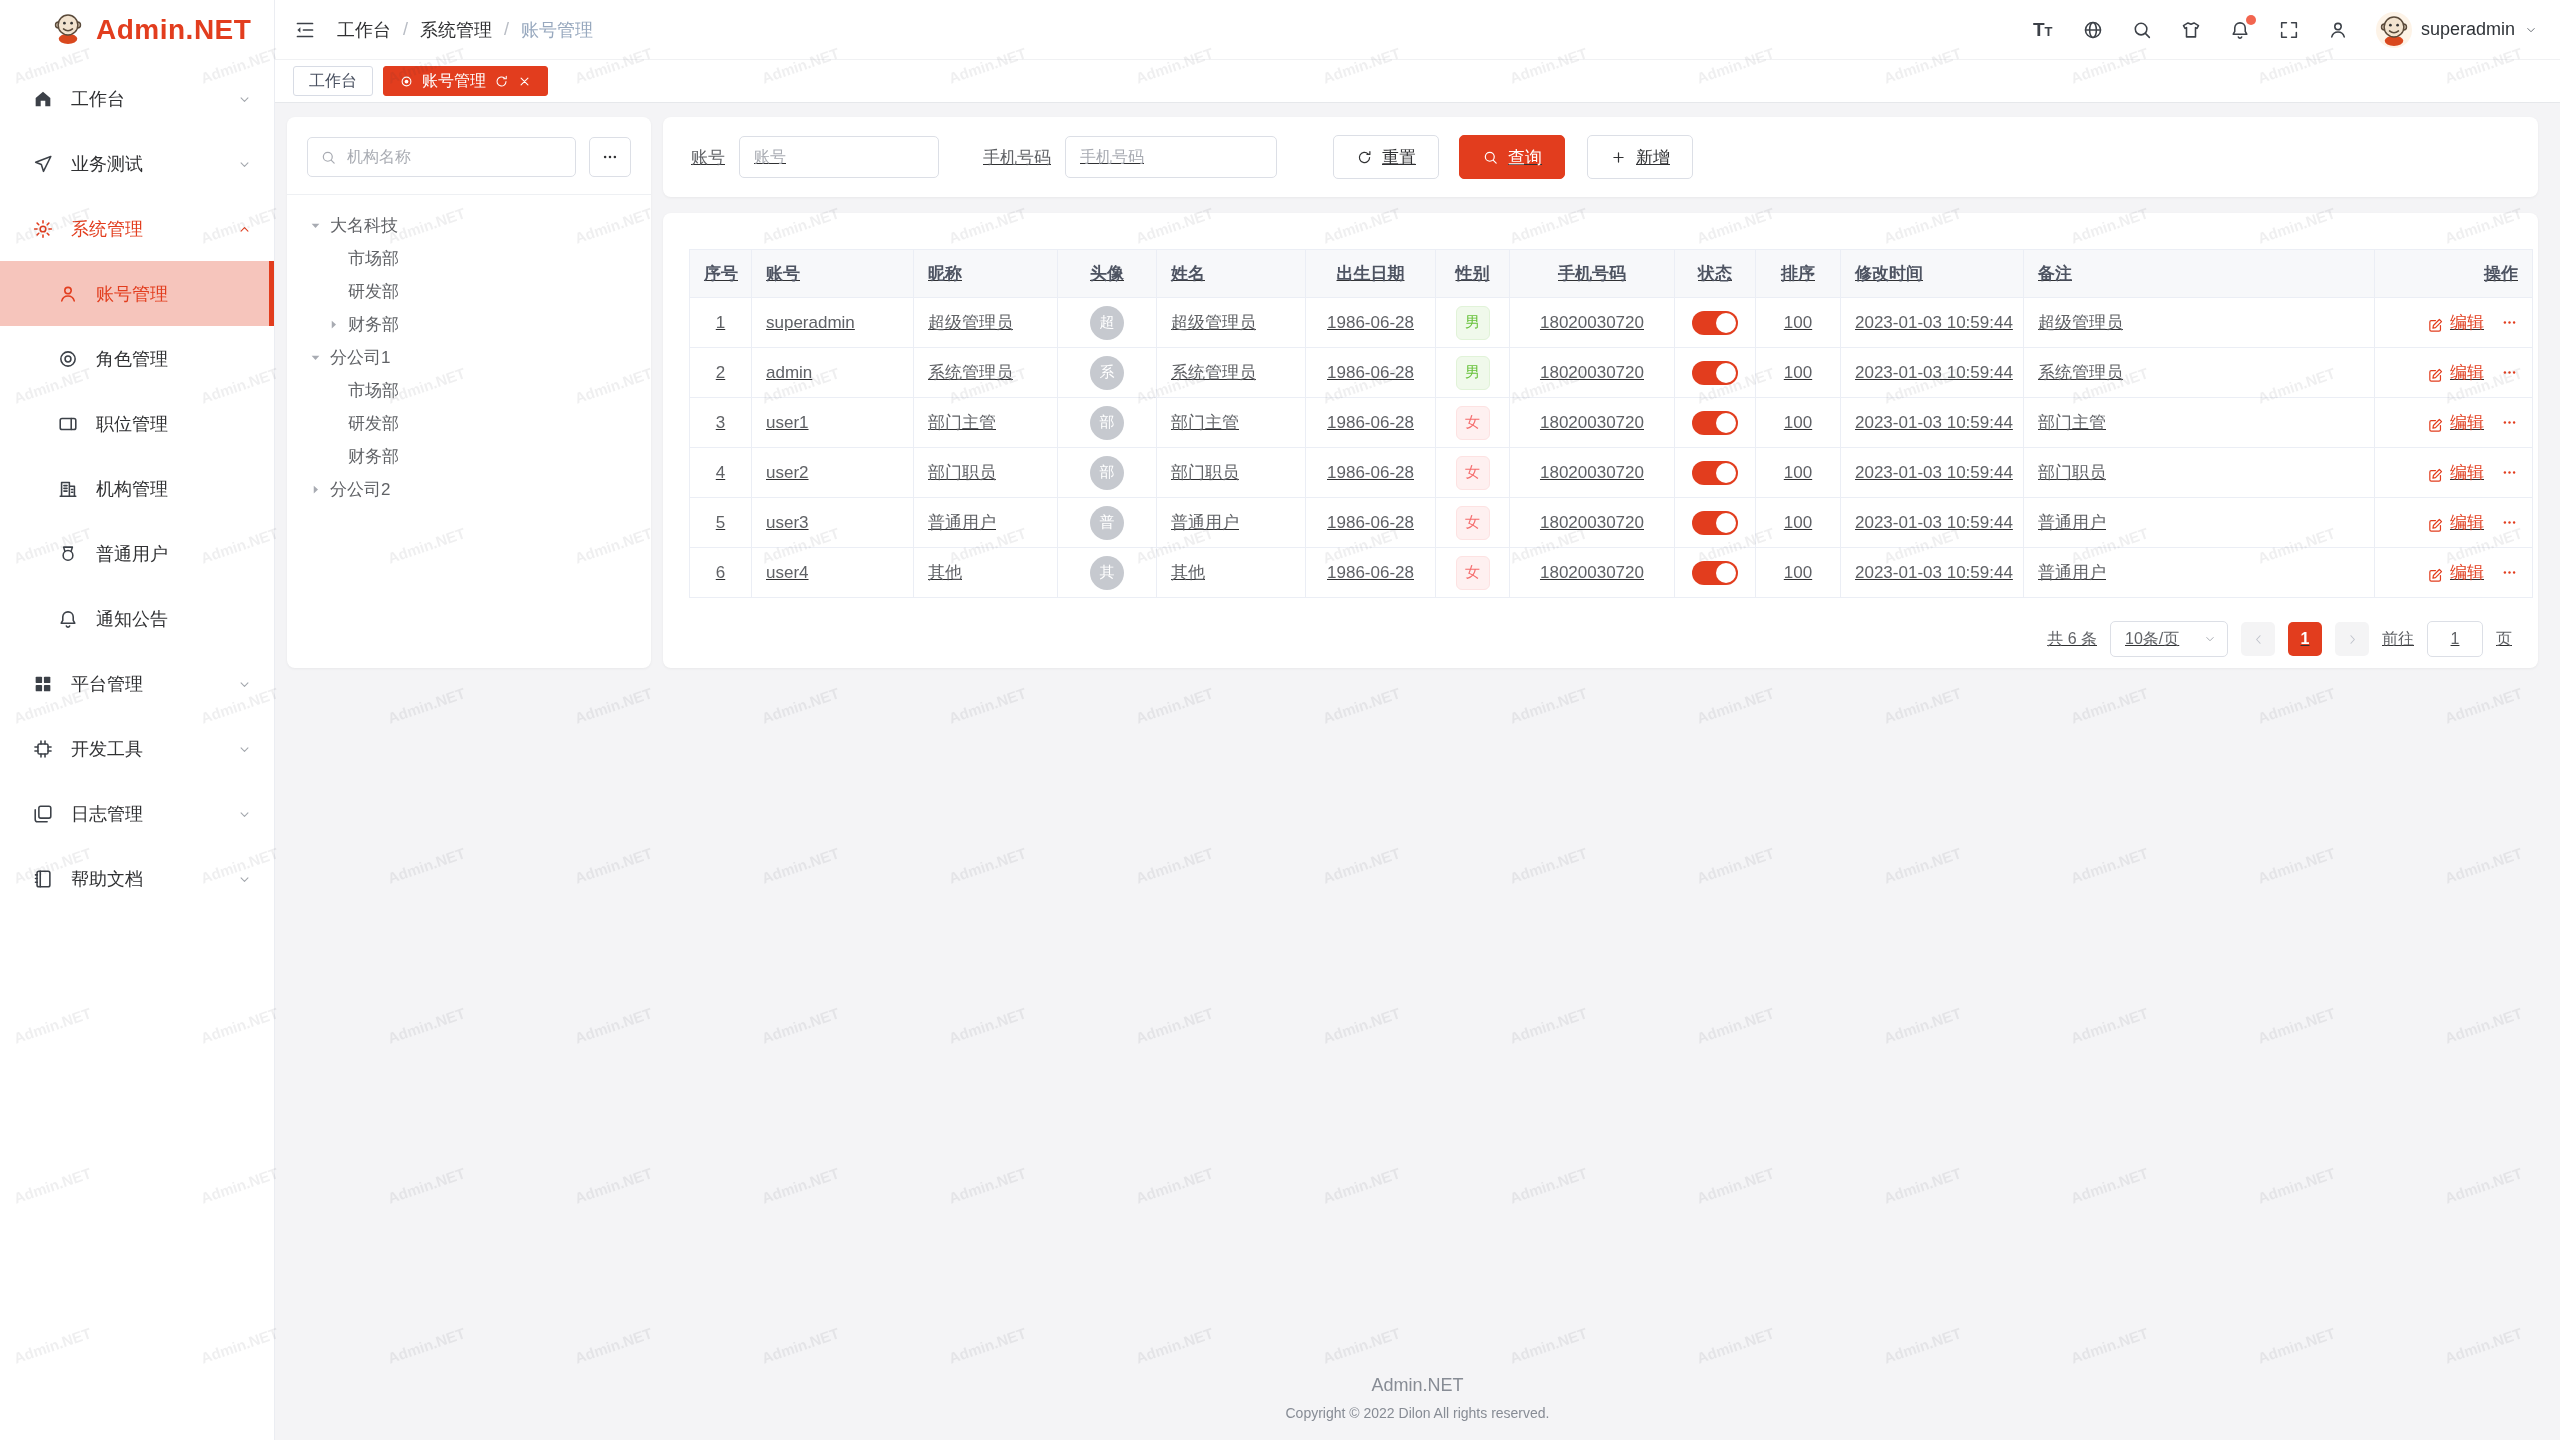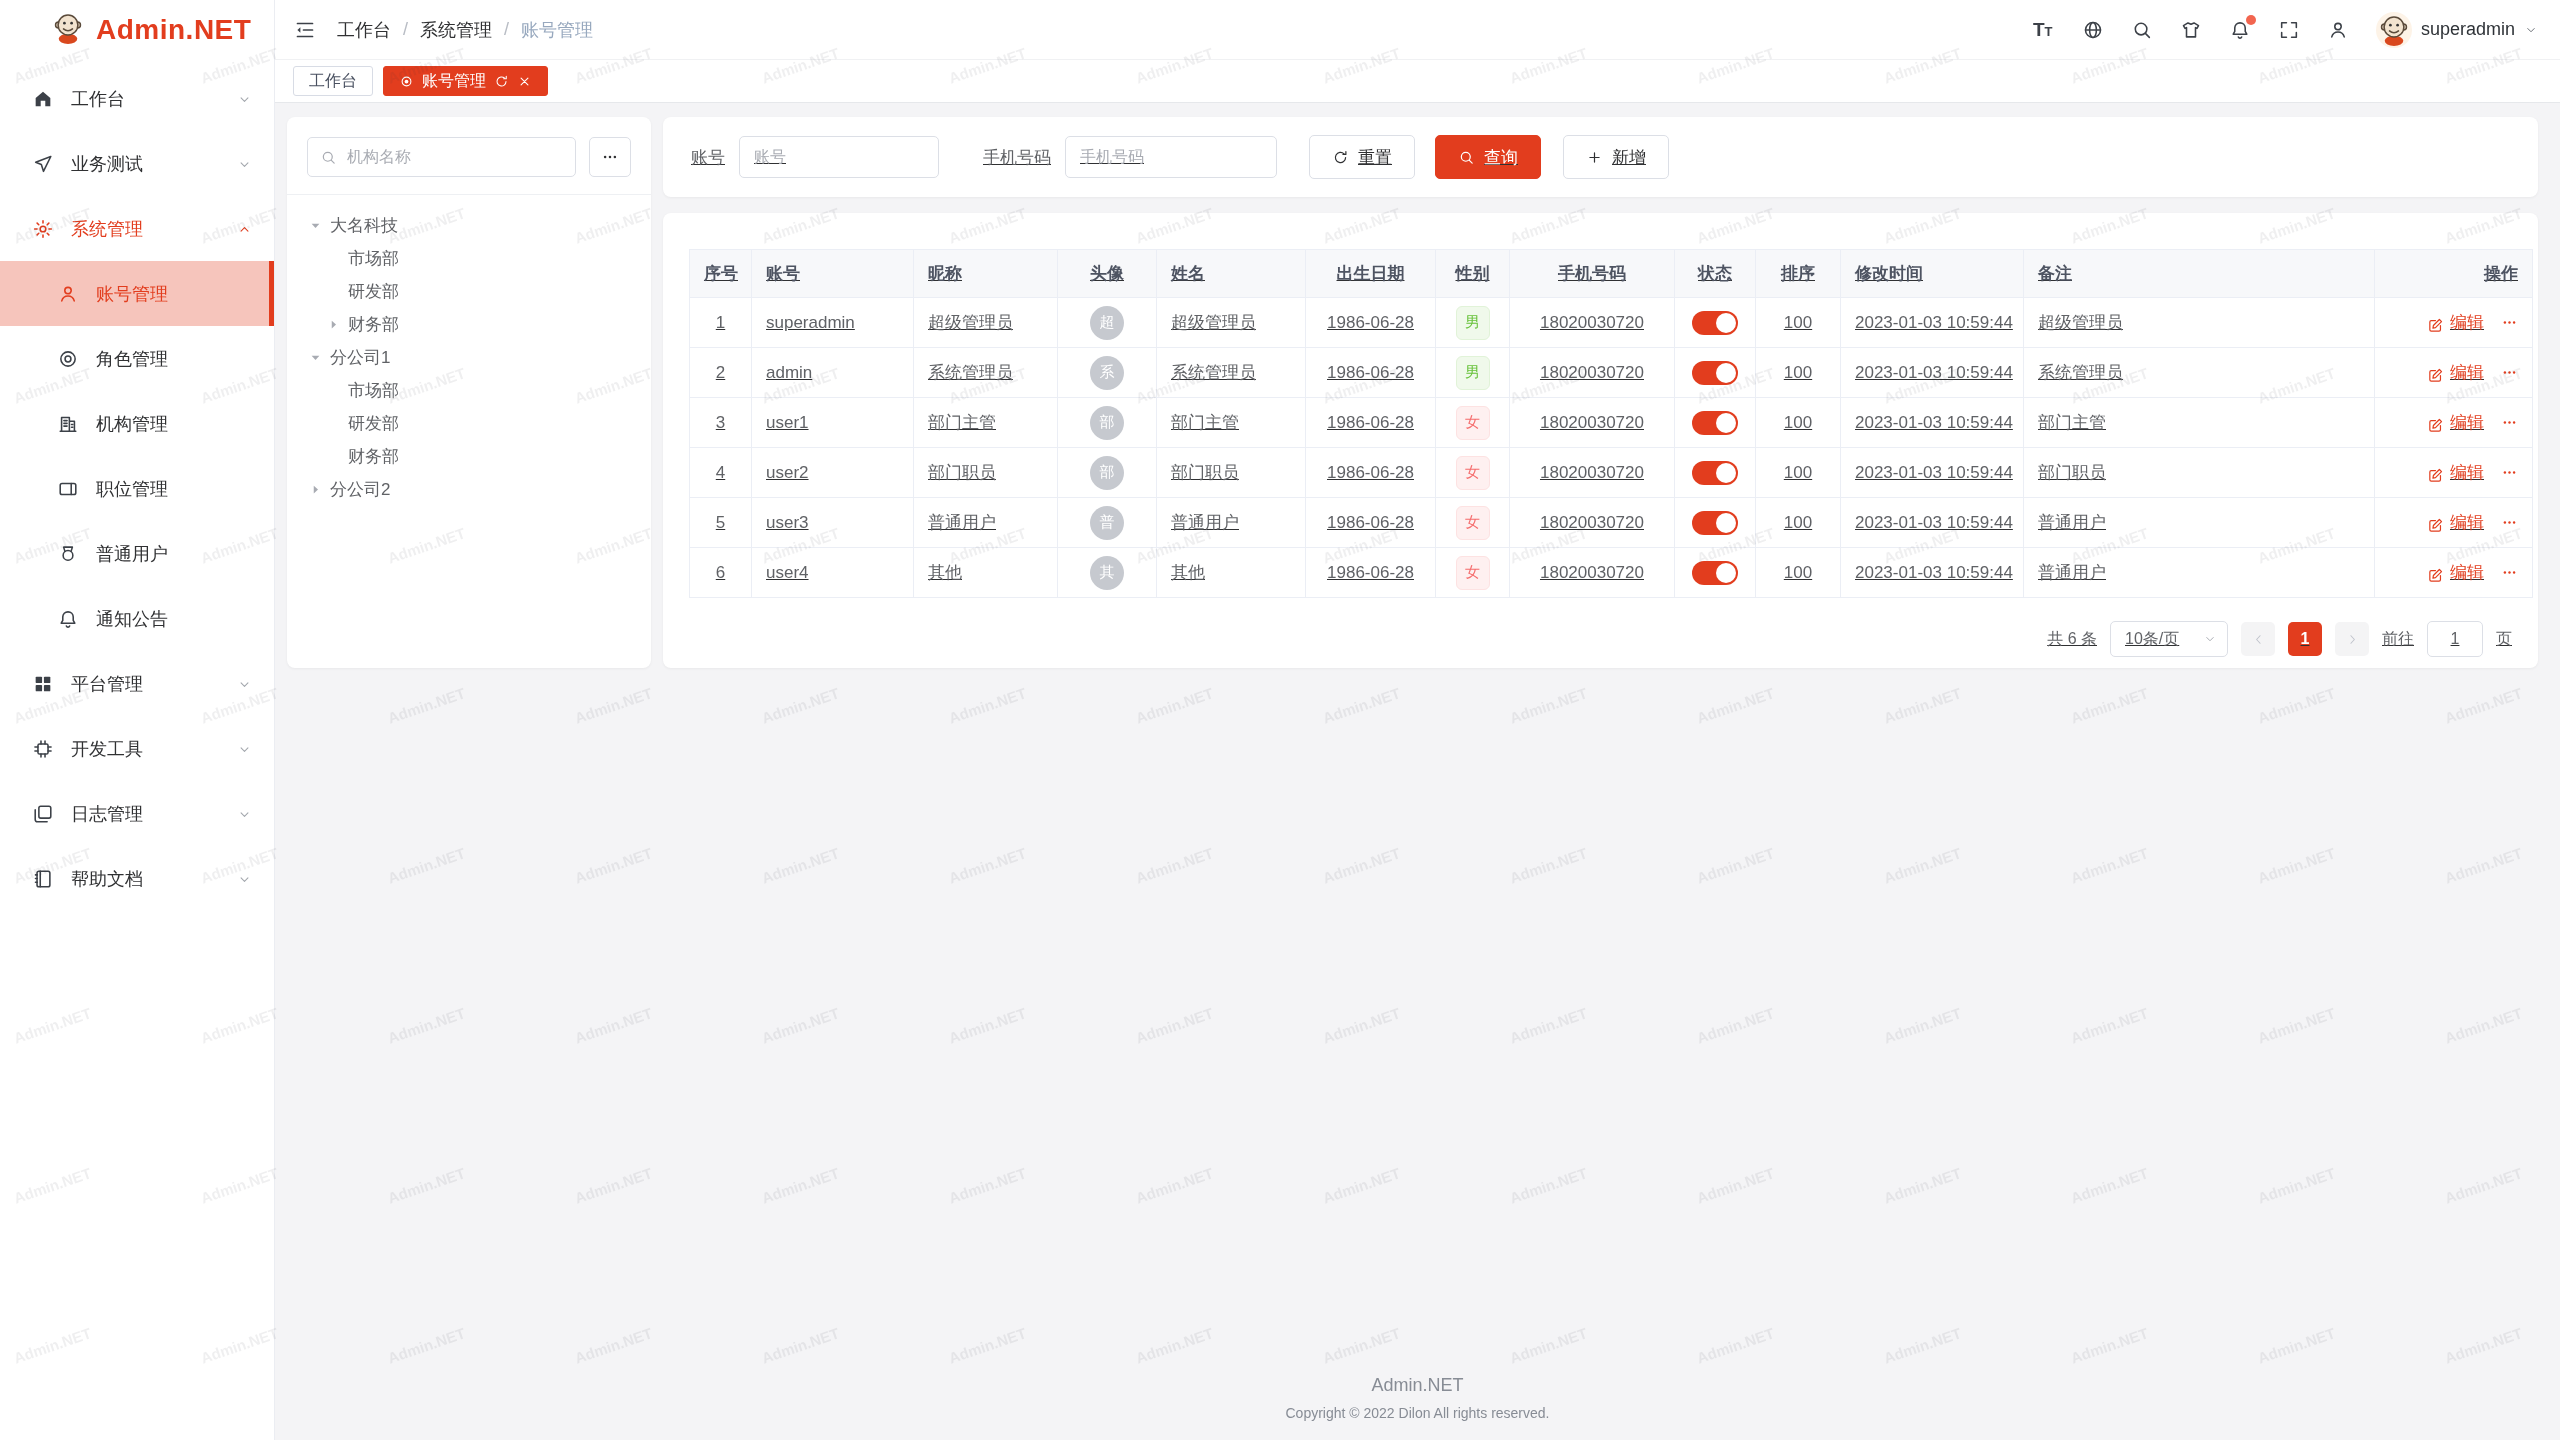--- a/index.html
+++ b/index.html
@@ -191,34 +191,34 @@
             <svg viewBox="0 0 24 24" fill="none" stroke="currentColor" stroke-width="1.7" stroke-linecap="round" stroke-linejoin="round">
               <circle cx="12" cy="12" r="7.8"></circle>
               <circle cx="12" cy="12" r="3.2"></circle>
             </svg>
           </span>
           <span class="mi-label">角色管理</span>
         </div>
         <div class="menu-item submenu-item">
           <span class="mi-icon">
             <svg viewBox="0 0 24 24" fill="none" stroke="currentColor" stroke-width="1.7" stroke-linecap="round" stroke-linejoin="round">
+              <rect x="3.5" y="6" width="17" height="12" rx="2"></rect>
+              <path d="M15.5 6v12"></path>
+            </svg>
+          </span>
+          <span class="mi-label">职位管理</span>
+        </div>
+        <div class="menu-item submenu-item">
+          <span class="mi-icon">
+            <svg viewBox="0 0 24 24" fill="none" stroke="currentColor" stroke-width="1.7" stroke-linecap="round" stroke-linejoin="round">
               <path d="M5 20V5h8.5v15M13.5 9H19v11M3.5 20h17"></path>
               <path d="M7.5 8.3h3.5M7.5 11.3h3.5M7.5 14.3h3.5M15.8 12.5h1.5M15.8 15.5h1.5"></path>
             </svg>
           </span>
           <span class="mi-label">机构管理</span>
-        </div>
-        <div class="menu-item submenu-item">
-          <span class="mi-icon">
-            <svg viewBox="0 0 24 24" fill="none" stroke="currentColor" stroke-width="1.7" stroke-linecap="round" stroke-linejoin="round">
-              <rect x="3.5" y="6" width="17" height="12" rx="2"></rect>
-              <path d="M15.5 6v12"></path>
-            </svg>
-          </span>
-          <span class="mi-label">职位管理</span>
         </div>
         <div class="menu-item submenu-item">
           <span class="mi-icon">
             <svg viewBox="0 0 24 24" fill="none" stroke="currentColor" stroke-width="1.7" stroke-linecap="round" stroke-linejoin="round">
               <circle cx="12" cy="13.5" r="5.3"></circle>
               <path d="M8.7 9.3 7.2 4.5h9.6l-1.5 4.8"></path>
             </svg>
           </span>
           <span class="mi-label">普通用户</span>
         </div>
@@ -465,21 +465,21 @@
           </div>
       </section>
 
       <div class="right-col">
 
         <section class="card filter-card">
           <span class="f-label">账号</span>
           <input class="f-input" style="width: 200px; margin-left: 14px;" placeholder="账号">
           <span class="f-label" style="margin-left:44px;">手机号码</span>
           <input class="f-input" style="width: 212px; margin-left: 14px;" placeholder="手机号码">
-          <button class="btn" style="margin-left:32px;">
+          <button class="btn" style="margin-left:56px;">
             <span class="b-ic" style="width: 17px; height: 17px; display: inline-flex;">
                 <svg viewBox="0 0 24 24" fill="none" stroke="currentColor" stroke-width="1.7" stroke-linecap="round" stroke-linejoin="round">
                   <path d="M19.2 12a7.2 7.2 0 1 1-2.2-5.2"></path>
                   <path d="M19.6 3.6v4.1h-4.1"></path>
                 </svg>
               </span>
             <span>重置</span>
           </button>
           <button class="btn primary" style="margin-left:20px;">
             <span class="b-ic" style="width: 17px; height: 17px; display: inline-flex;">

